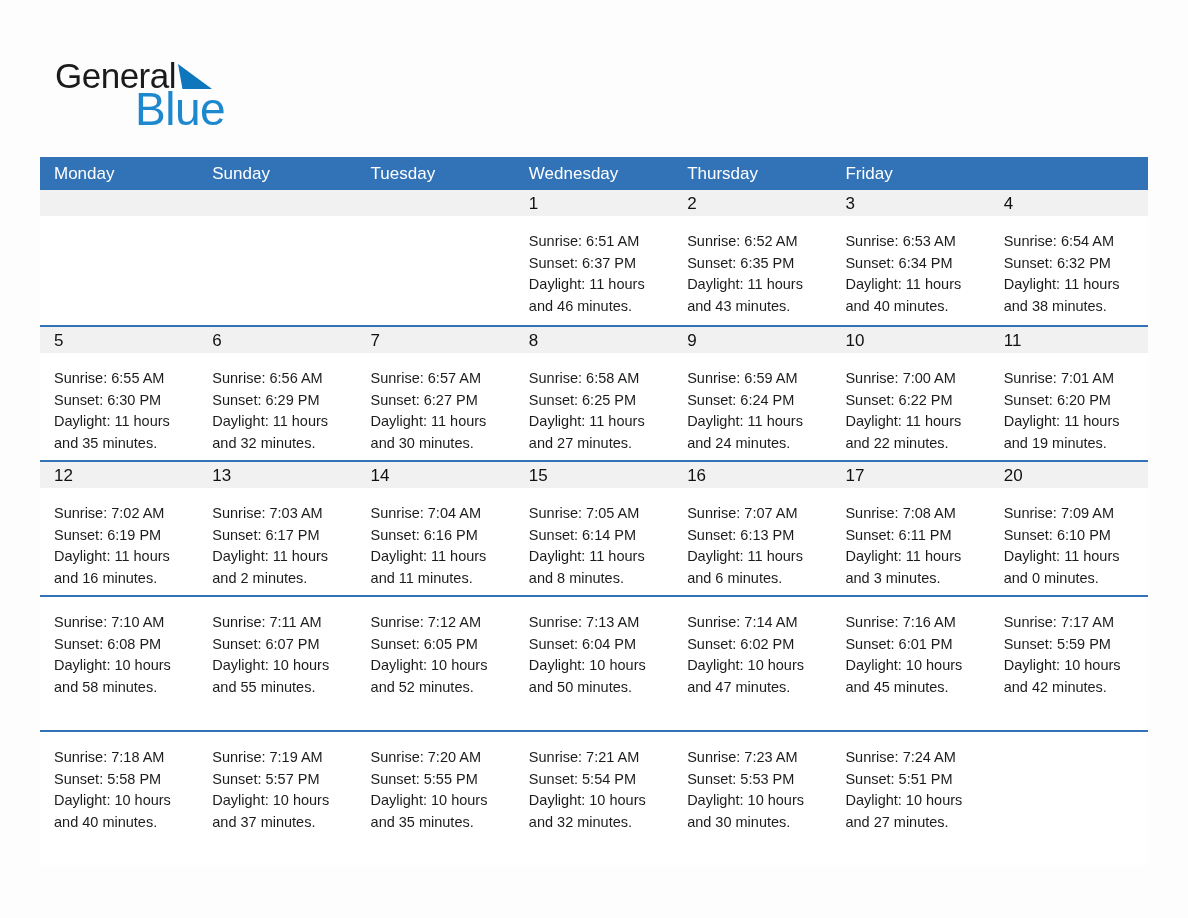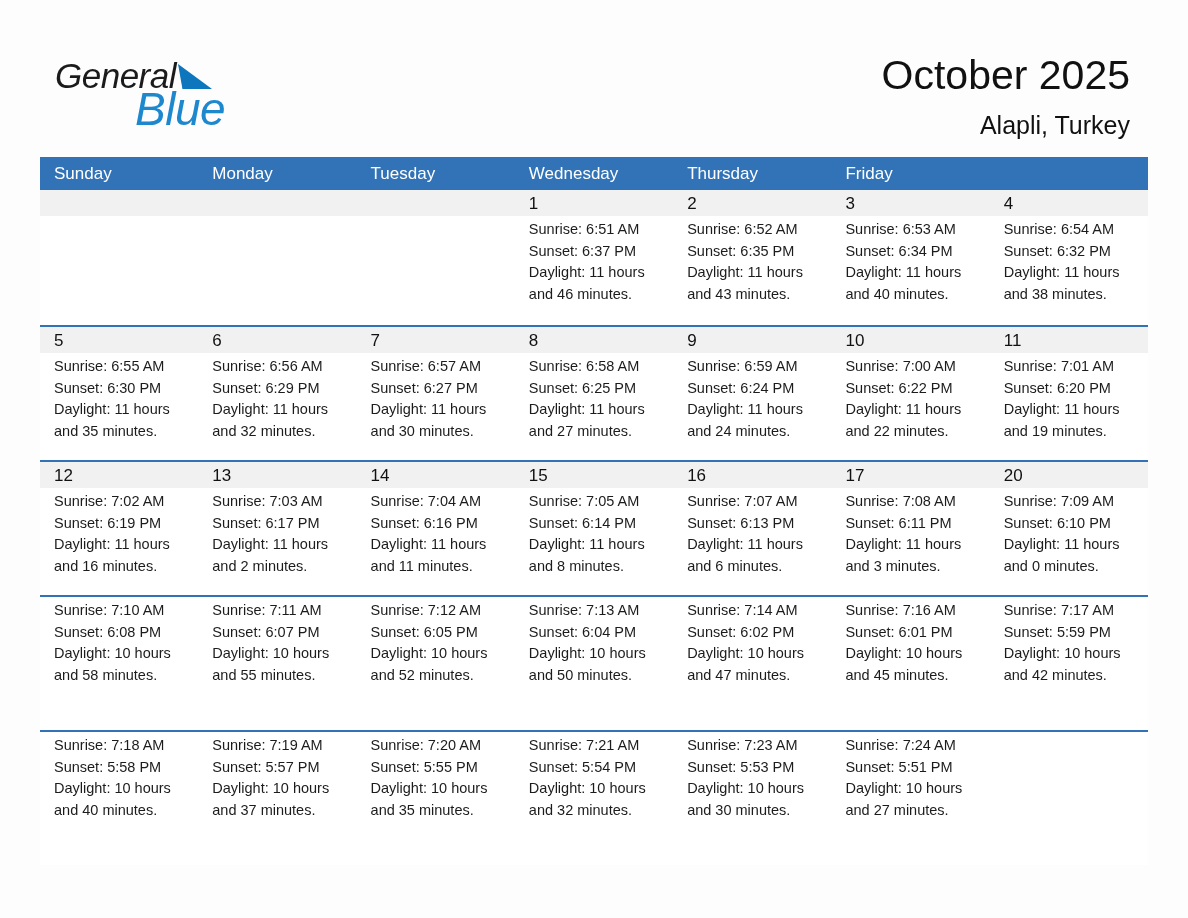--- a/index.html
+++ b/index.html
@@ -1,20 +1,20 @@
 <!DOCTYPE html>
 <html><head>
 <meta charset="utf-8">
 <style>
   * { margin: 0; padding: 0; box-sizing: border-box; }
   html, body { width: 1188px; height: 918px; background: #FDFDFD; font-family: "Liberation Sans", sans-serif; }
   .page { position: relative; width: 1188px; height: 918px; overflow: hidden; }
 
   
-  .logo { position: absolute; top: 58px; left: 55px; line-height: 1; font-style: italic; }
+  .logo { position: absolute; top: 58px; left: 55px; line-height: 1; }
   .logo-line1 { display: flex; align-items: flex-start; }
   .logo-general { font-size: 35px; color: #1b1b1b; letter-spacing: -0.5px; }
   .logo-triangle { width: 34px; height: 25px; margin-left: 2px; margin-top: 6px;
        background: #0E76BC; clip-path: polygon(0 0, 100% 100%, 13% 100%); }
   .logo-blue { font-size: 46px; color: #1E88CF; letter-spacing: -0.5px; margin-left: 80px; margin-top: -7px; }
 
   
   .title-block { position: absolute; top: 52px; right: 58px; text-align: right; }
   .cal-title { font-size: 41px; color: #111; font-weight: 400; }
   .cal-subtitle { font-size: 25px; color: #111; margin-top: 12px; font-weight: 400; }
@@ -23,46 +23,42 @@
   .calendar { position: absolute; top: 157px; left: 40px; width: 1108px; }
   .grid7 { display: grid; grid-template-columns: repeat(7, 1fr); }
   .weekday-header { background: #3173B6; height: 33px; }
   .weekday-cell { color: #fff; font-size: 17px; line-height: 33px; padding-left: 14px;
        white-space: nowrap; overflow: hidden; }
 
   .week-row { height: 135px; background: #fff; }
   .week-row + .week-row { border-top: 2px solid #3173B6; height: 135px; }
   .num-strip { background: #F1F1F1; height: 26px; }
   .num-cell { font-size: 17px; color: #111; line-height: 27px; padding-left: 14px; }
-  .det-strip { padding-top: 3px; }
+  .det-strip { padding-top: 15px; }
   .det-cell { padding-left: 14px; padding-right: 6px; }
   .det-line { font-size: 14.5px; color: #1c1c1c; line-height: 21.5px; white-space: nowrap; overflow: hidden; }
 </style>
 </head>
 <body>
 
 <div class="page">
 
   <div class="logo">
     <div class="logo-line1">
       <span class="logo-general">General</span>
       <span class="logo-triangle"></span>
     </div>
     <div class="logo-blue">Blue</div>
   </div>
 
-  <div class="title-block">
-    <div class="cal-title">October 2025</div>
-    <div class="cal-subtitle">Alapli, Turkey</div>
-  </div>
 
   <div class="calendar">
     <div class="weekday-header grid7">
+        <div class="weekday-cell">Monday</div>
         <div class="weekday-cell">Sunday</div>
-        <div class="weekday-cell">Monday</div>
         <div class="weekday-cell">Tuesday</div>
         <div class="weekday-cell">Wednesday</div>
         <div class="weekday-cell">Thursday</div>
         <div class="weekday-cell">Friday</div>
       </div>
     <div id="weeks">
         <div class="week-row">
           <div class="num-strip grid7">
             <div class="num-cell"></div>
             <div class="num-cell"></div>

